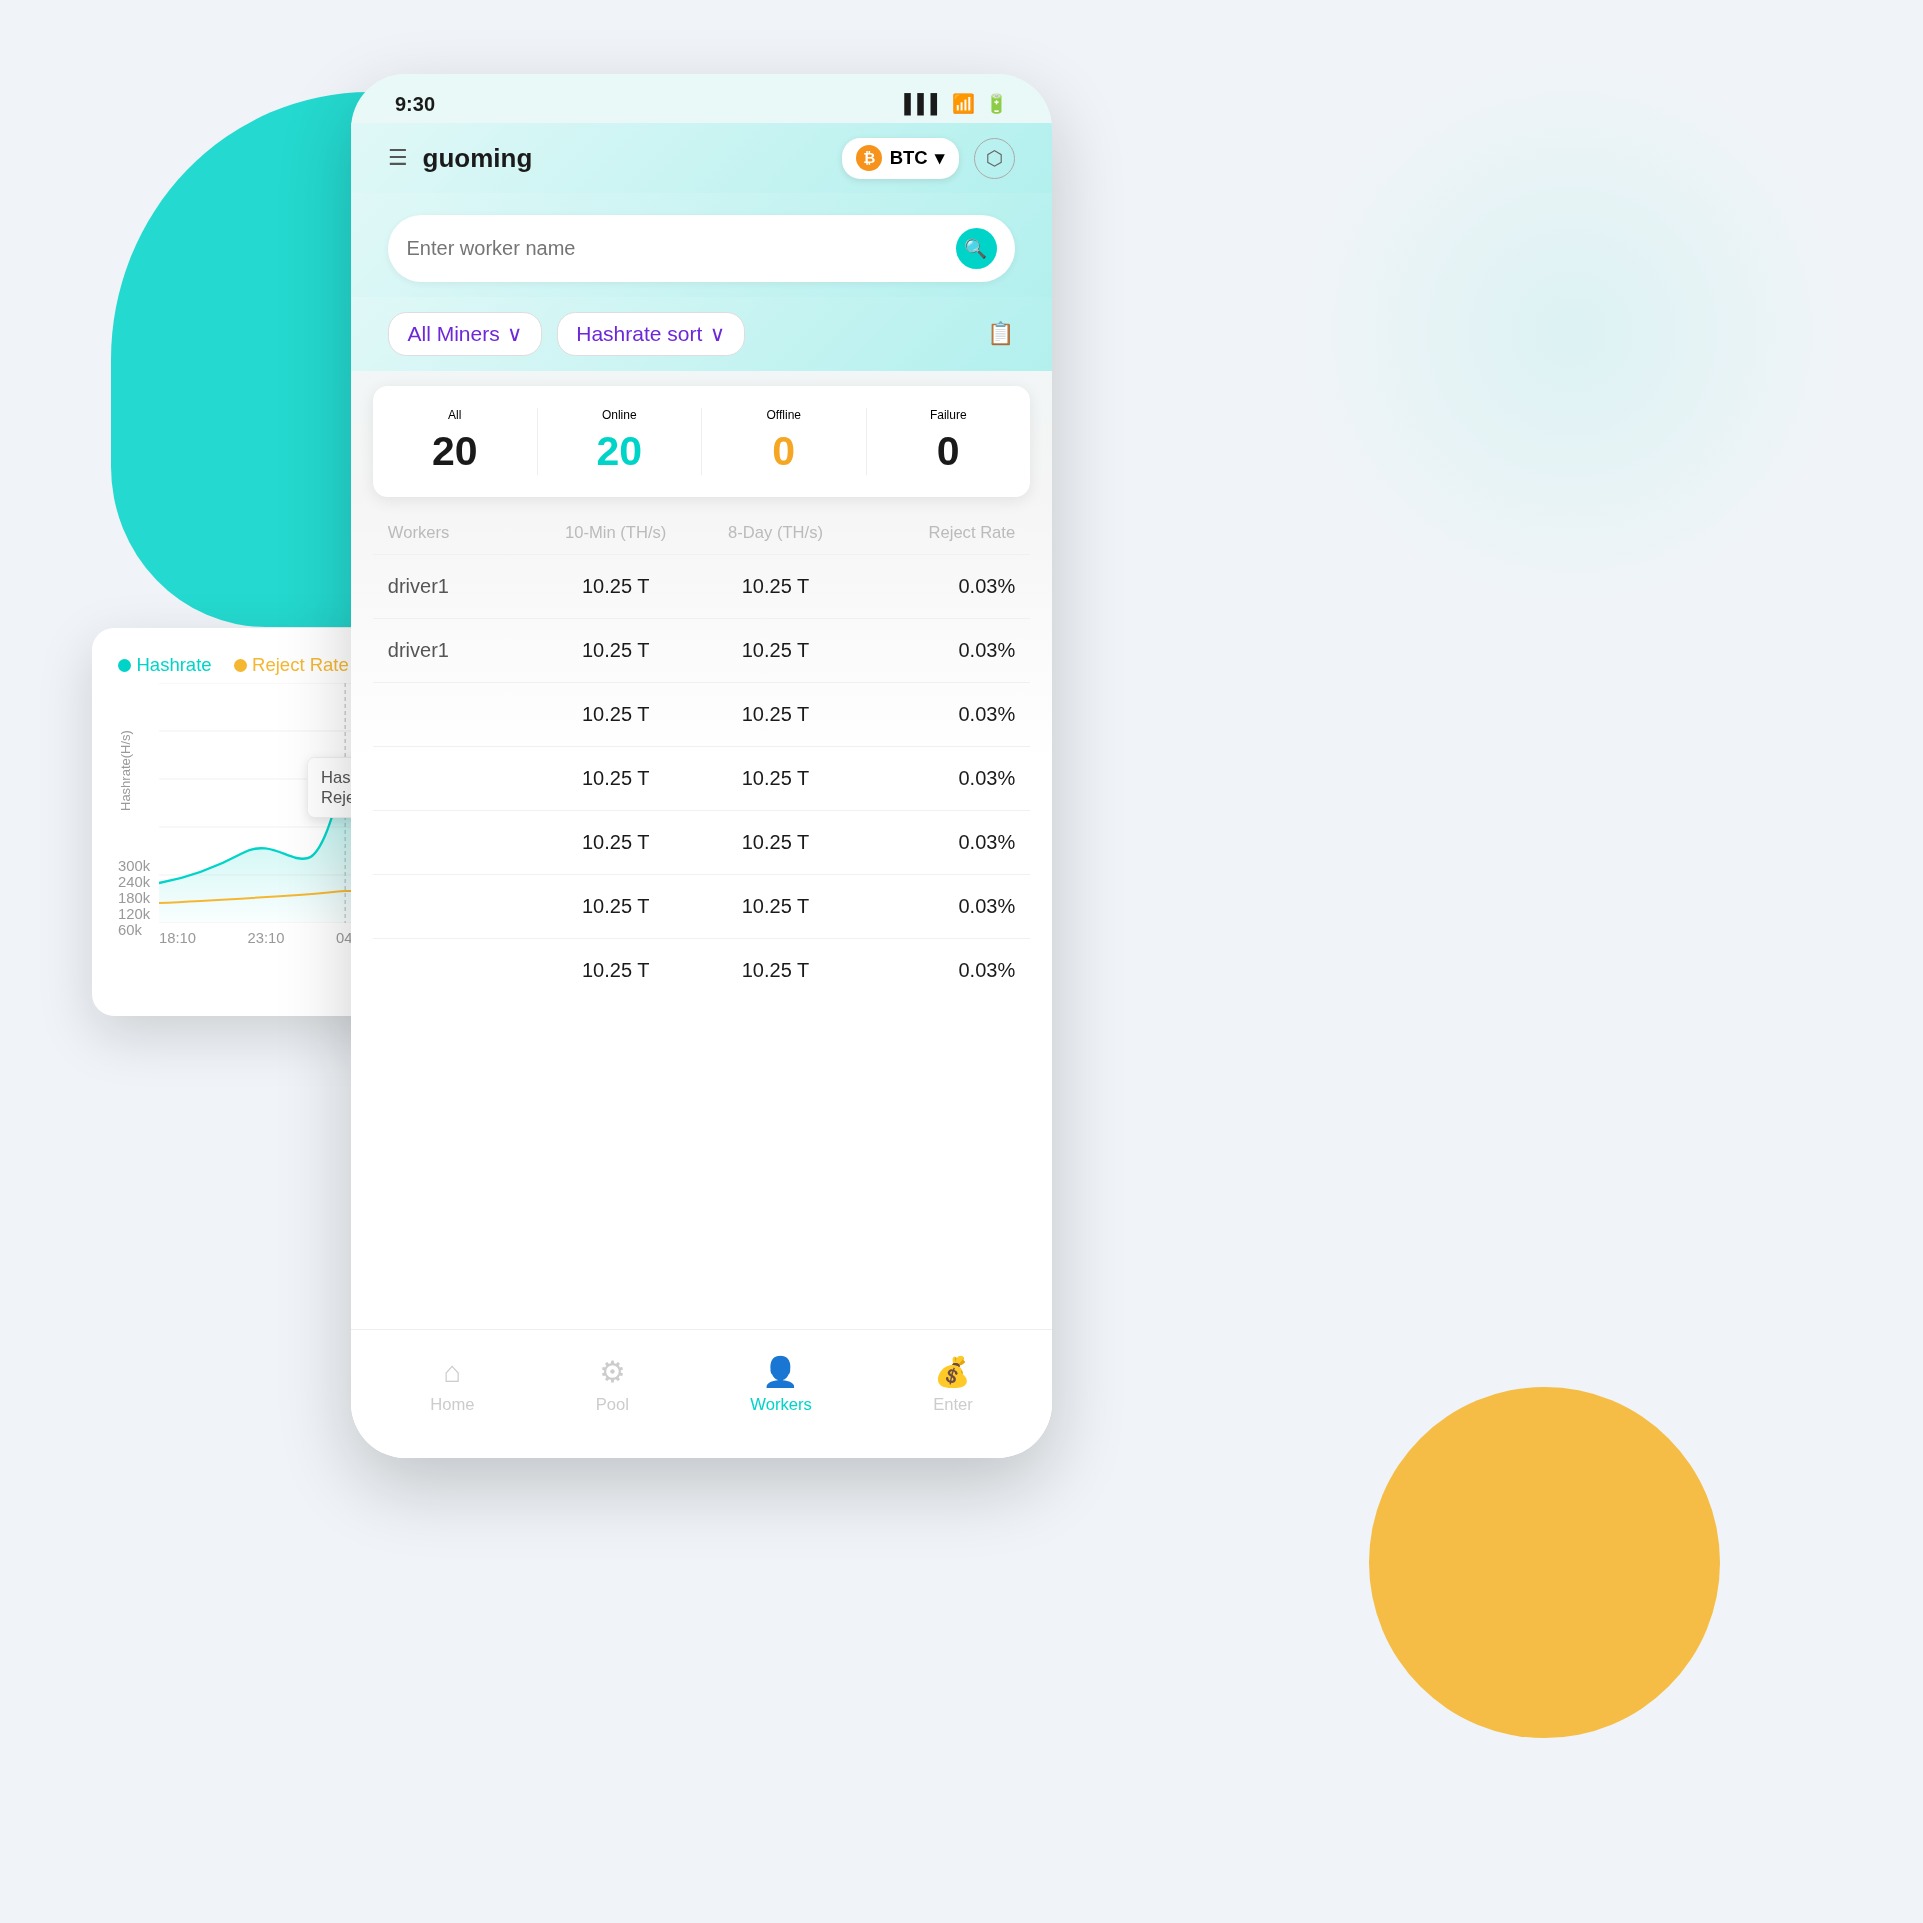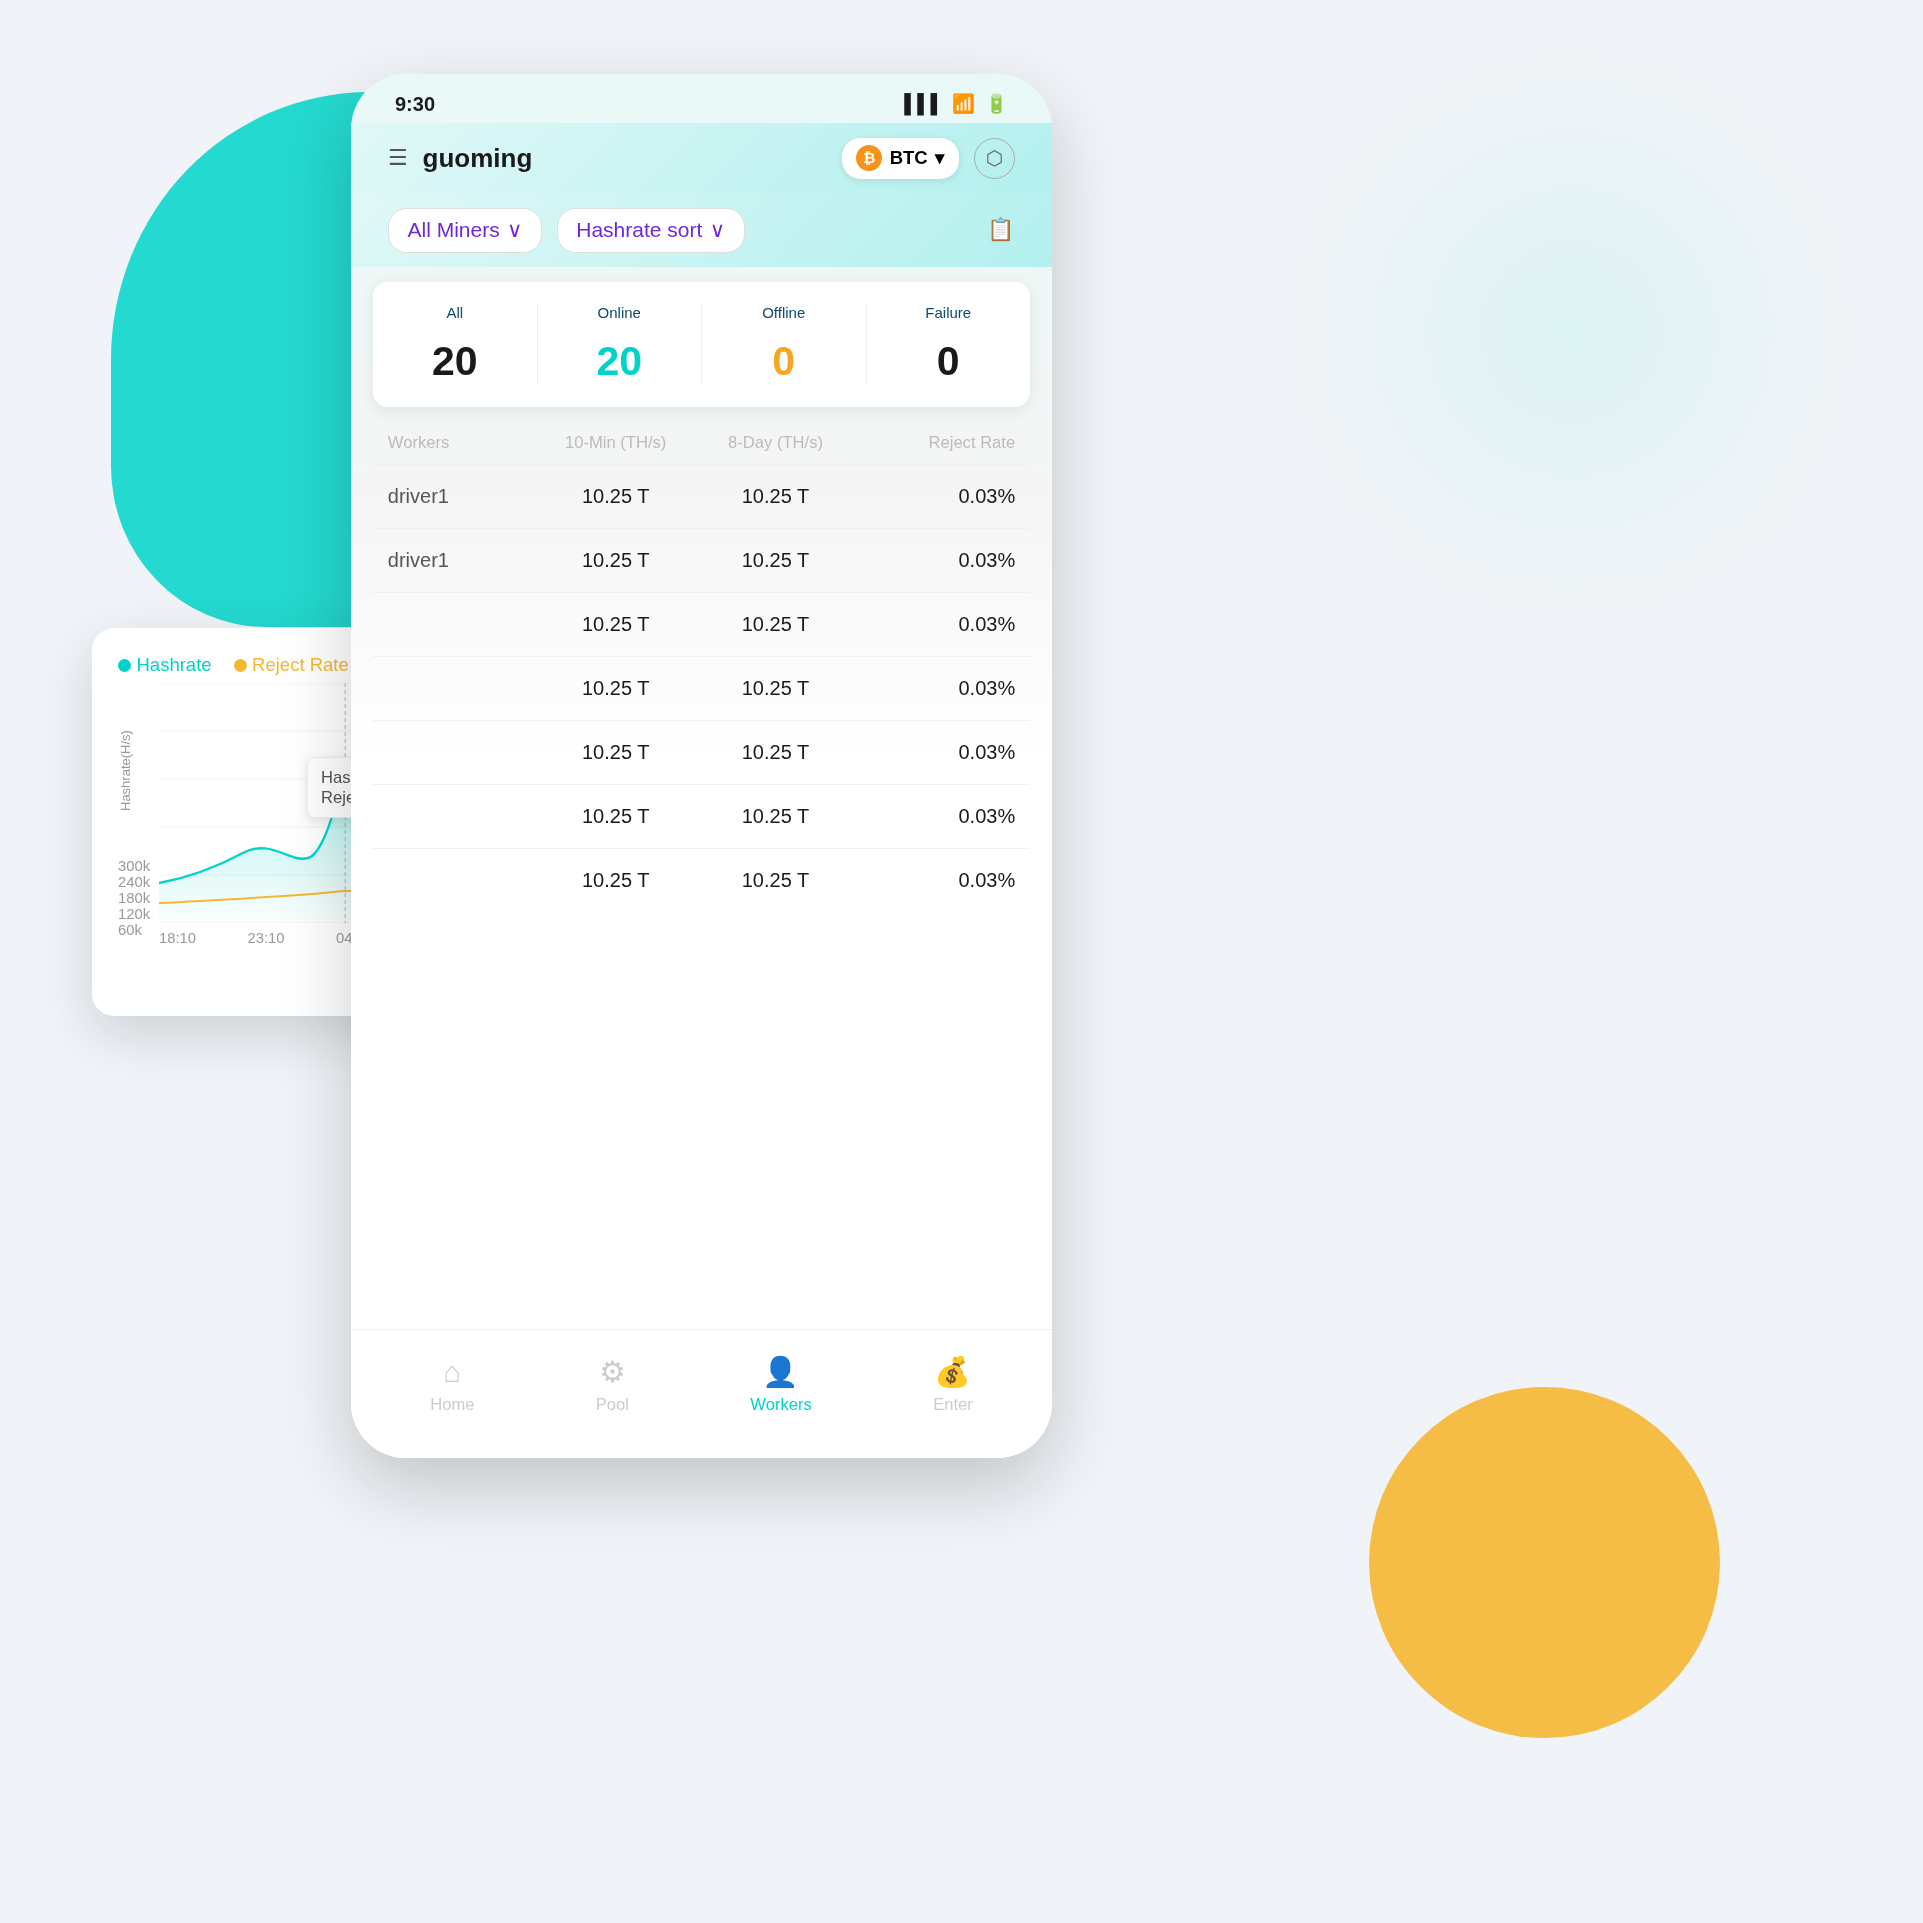--- a/index.html
+++ b/index.html
@@ -299,23 +299,23 @@
       box-shadow: 0 3.7px 14.8px rgba(0,0,0,0.08);
       padding: 22px 0;
     }
     .stat-item {
       flex: 1;
       text-align: center;
       border-right: 0.9px solid #eee;
     }
     .stat-item:last-child { border-right: none; }
     .stat-label {
-      font-size: 15px;
-      color: #0c4a6e;
-      margin-bottom: 17px;
+      font-size: 12px;
+      color: #000000;
+      margin-bottom: 6px;
     }
     .stat-value {
       font-size: 41px;
       font-weight: 700;
       color: #1a1a1a;
     }
     .stat-value.teal { color: #00d4c8; }
     .stat-value.orange { color: #f5a623; }
 
     
@@ -493,20 +493,28 @@
           <div class="btc-icon">₿</div>
           <span>BTC</span>
           <span>▾</span>
         </div>
         <div class="settings-icon">
           <span>⬡</span>
         </div>
       </div>
     </div>
 
+    <div class="search-section">
+      <div class="search-bar">
+        <input class="search-input" type="text" placeholder="Enter worker name" style="">
+        <div class="search-btn">
+          <span>🔍</span>
+        </div>
+      </div>
+    </div>
 
     <div class="filter-section">
       <div class="filter-pill">
         <span>All Miners</span>
         <span>∨</span>
       </div>
       <div class="filter-pill">
         <span>Hashrate sort</span>
         <span>∨</span>
       </div>

